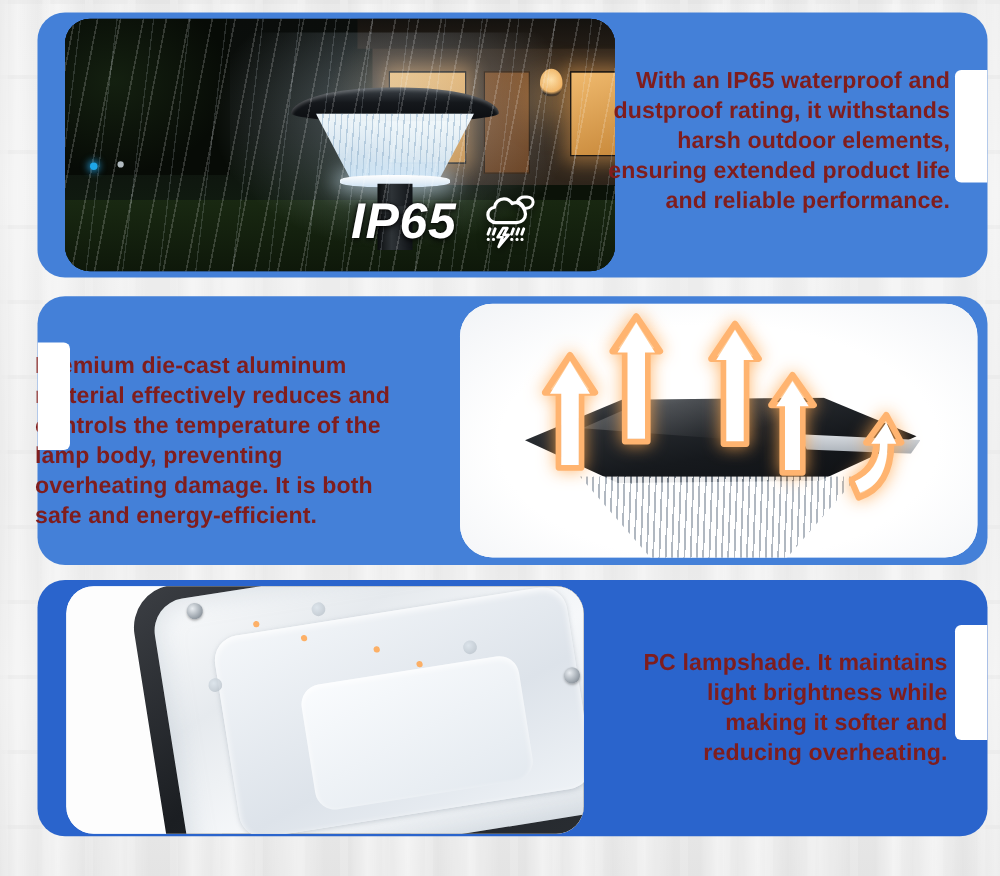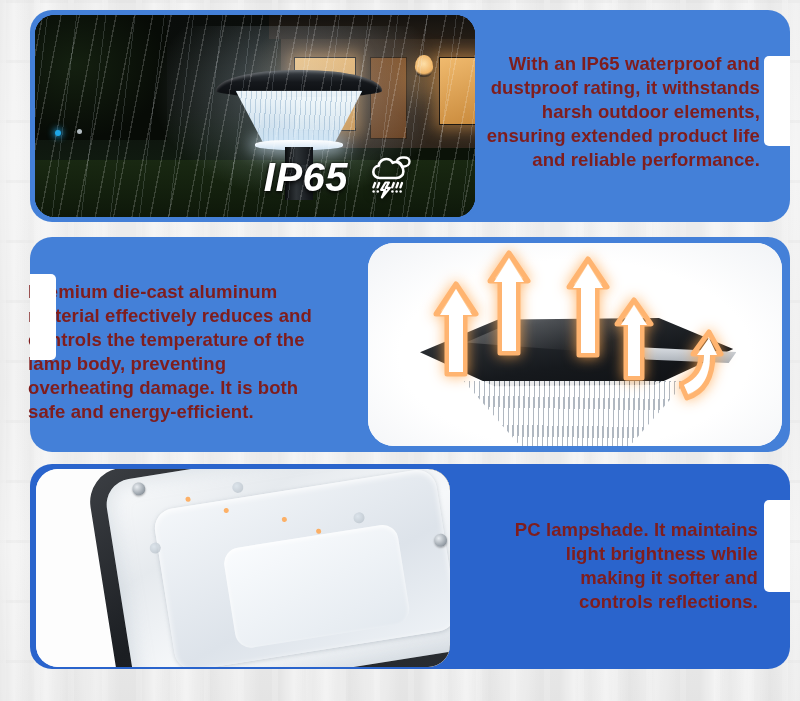--- a/index.html
+++ b/index.html
@@ -57,20 +57,21 @@
   }
   .notch.right { right: 0; border-radius: 5px 0 0 5px; }
   .notch.left  { left: 0;  border-radius: 0 5px 5px 0; }
 
   
   .photo {
     position: absolute;
     border-radius: 20px;
     overflow: hidden;
     background: #000;
+    margin-left: 17px;
   }
   .photo.bordered { box-shadow: 0 0 0 4px #4480d8; }
 
   
   #photo-night { left: 5px; top: 5px; width: 440px; height: 202px; }
   .night-scene {
     position: absolute; inset: 0;
     background:
       radial-gradient(ellipse 150px 90px at 72% 30%, rgba(255,176,84,.30), rgba(0,0,0,0) 72%),
       linear-gradient(180deg, #0a0d0b 0%, #0c100c 45%, #101a10 72%, #16220f 100%);
@@ -463,15 +464,15 @@
         <div class="led l4"></div>
       </div>
     </div>
 
     <div class="notch right" style="top:36px; height:92px;"></div>
   </section>
 
   <p class="text-block" id="text-3">PC lampshade. It maintains
 light brightness while
 making it softer and
-controls reflections.</p>
+reducing overheating.</p>
 
 </div>
 
 </body></html>

